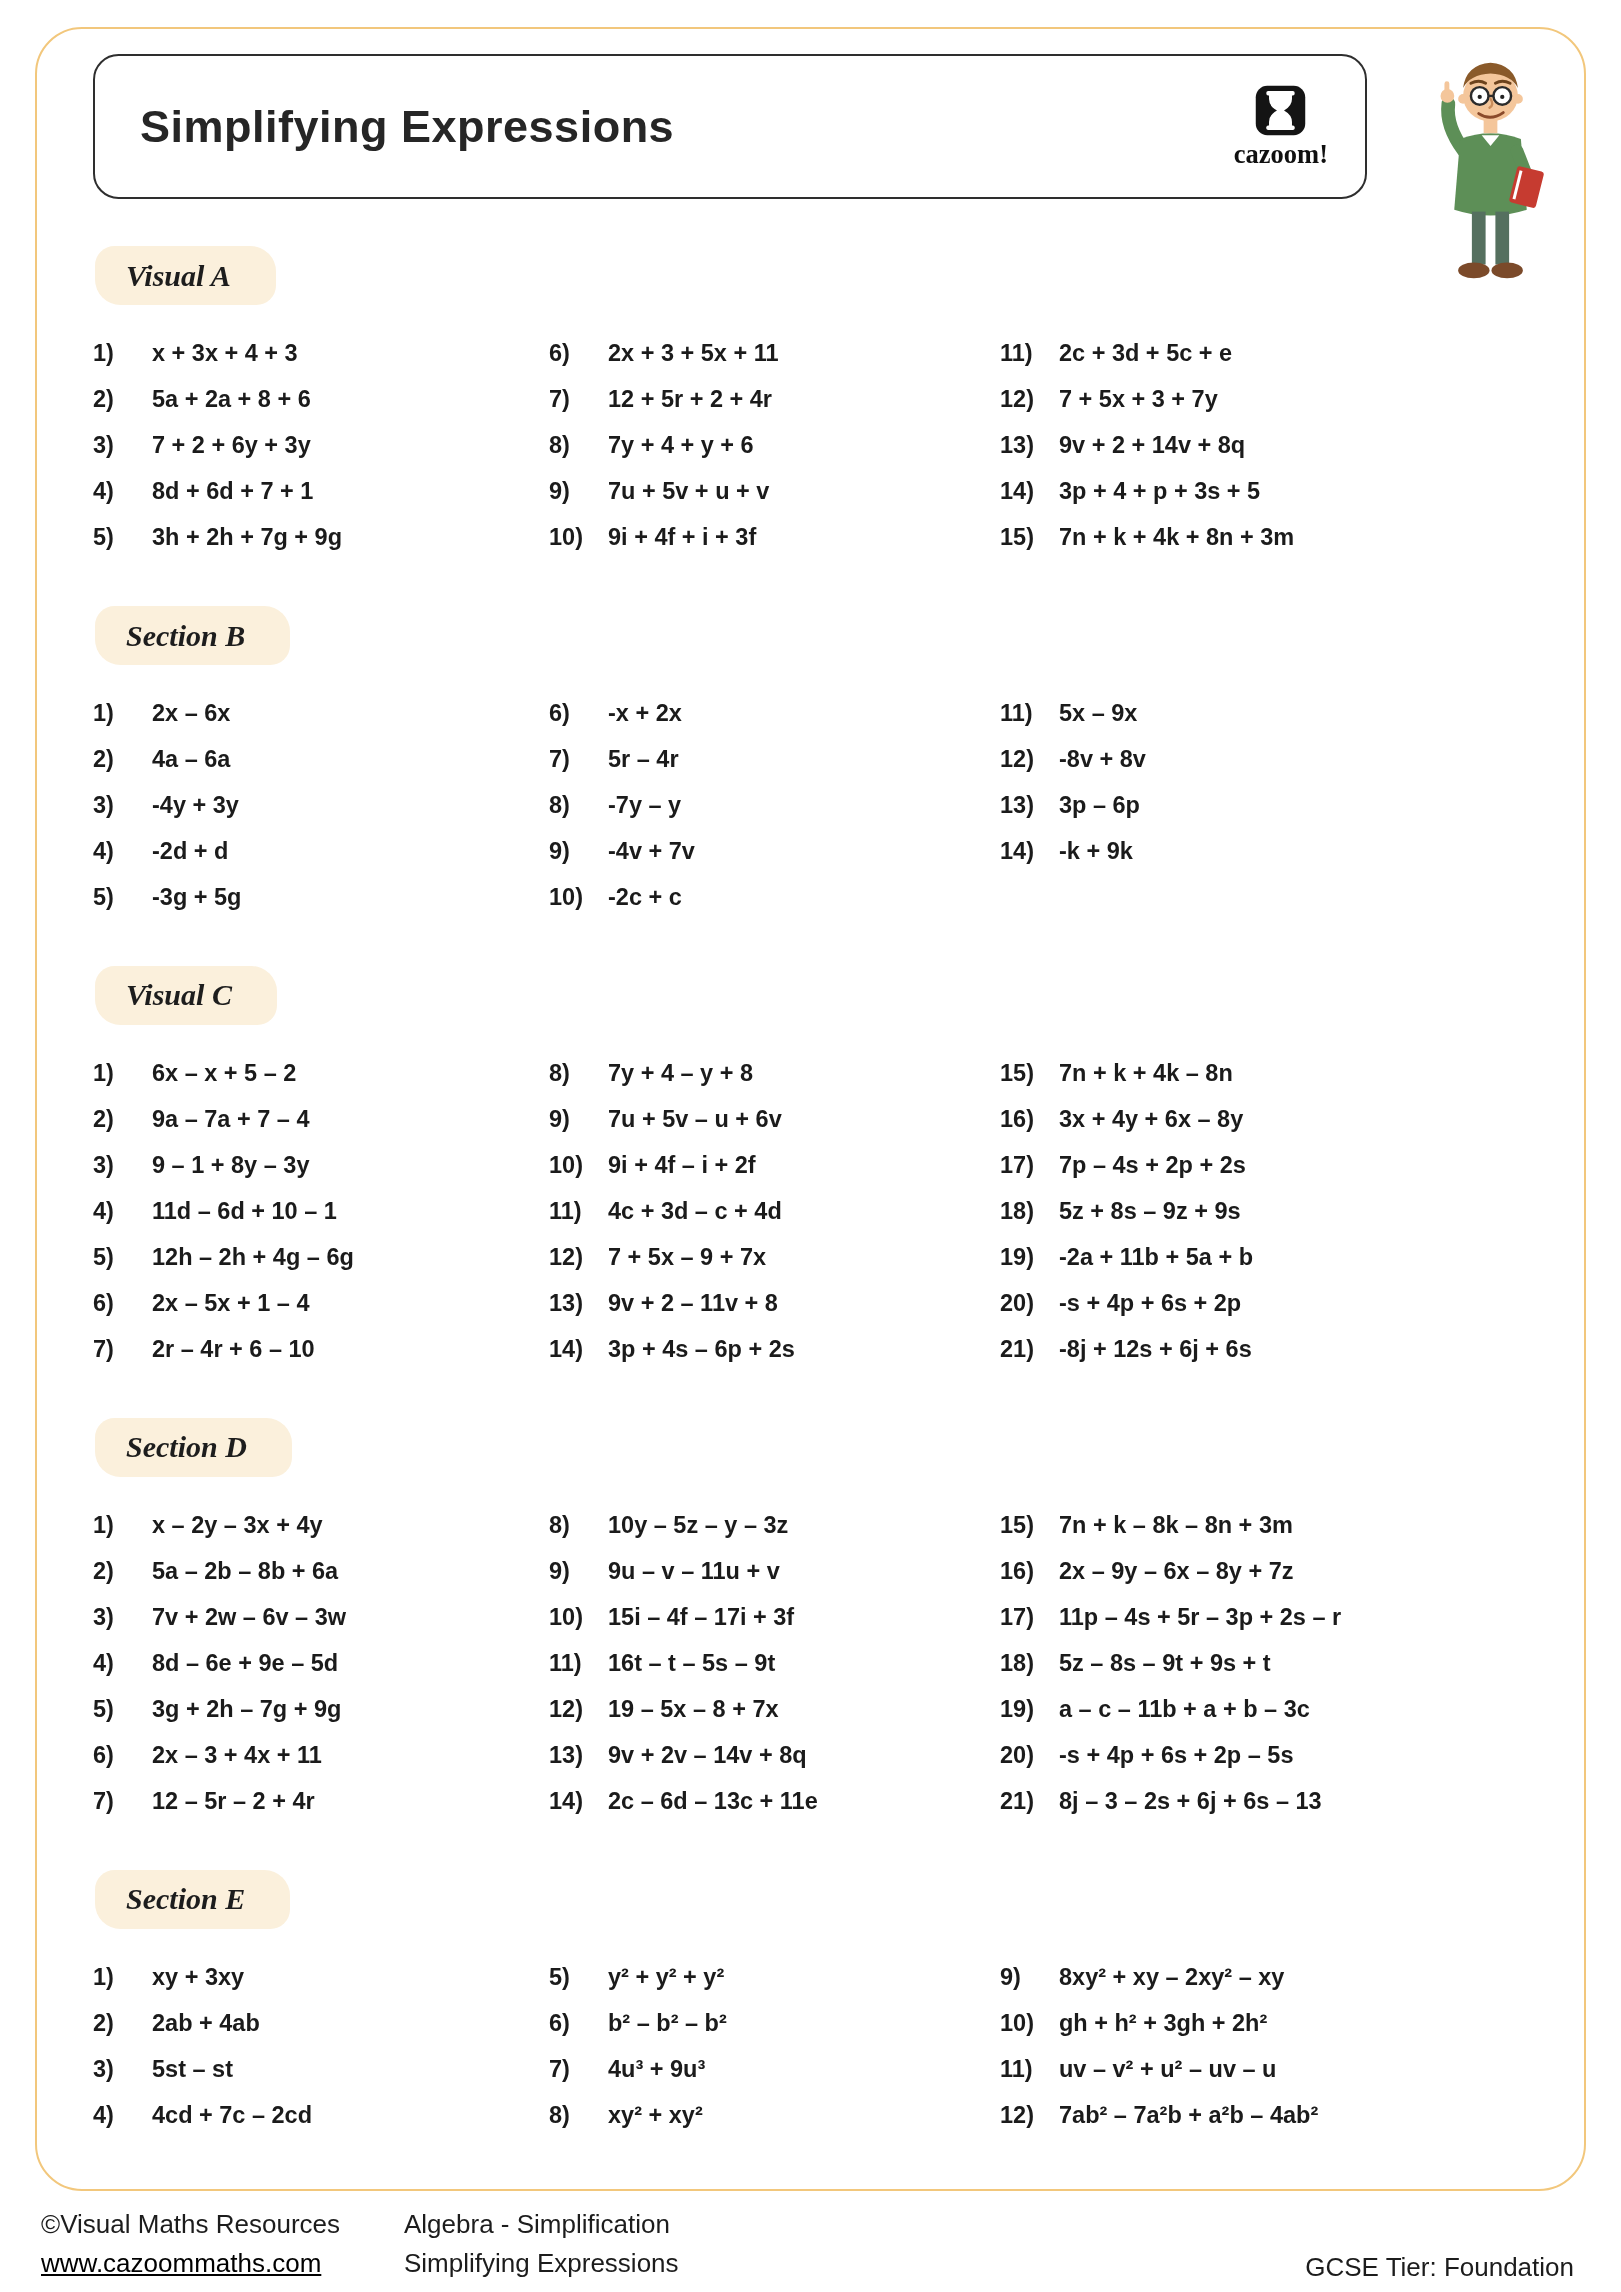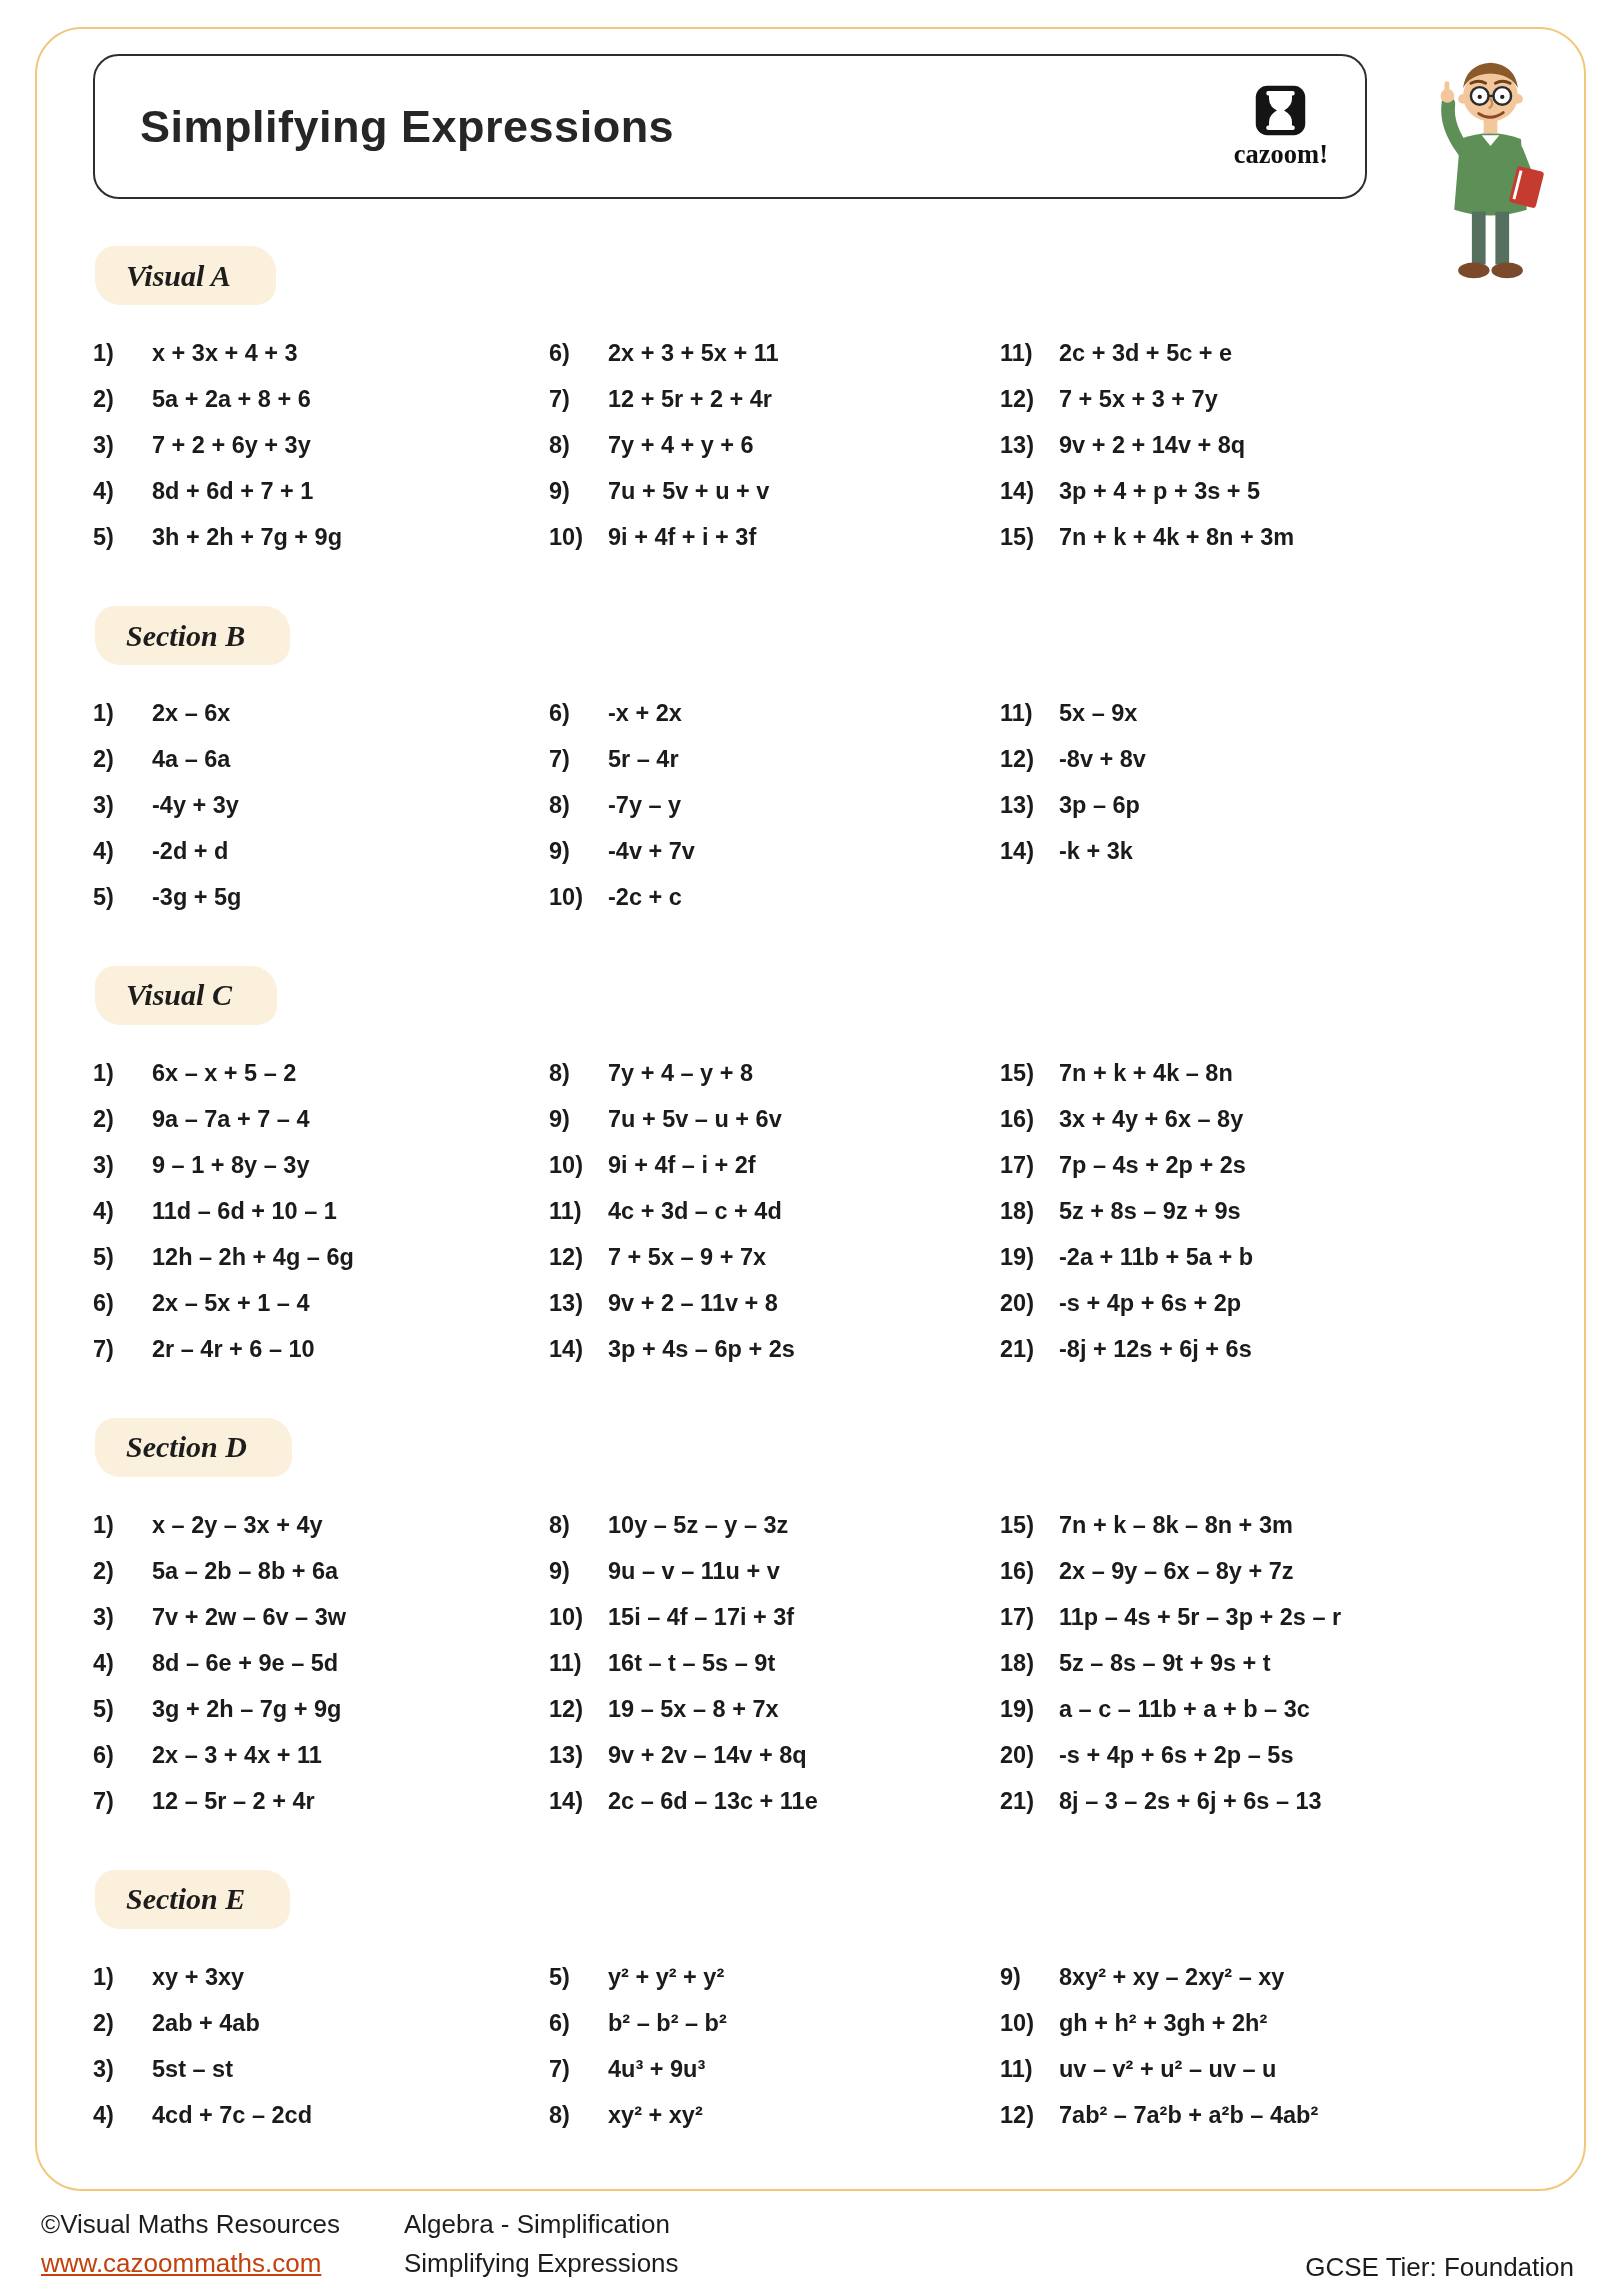--- a/index.html
+++ b/index.html
@@ -69,21 +69,21 @@
   .q-expr { white-space: nowrap; }
 
   
   .footer {
     position: absolute;
     left: 41px; right: 47px; bottom: 9.8px;
     display: flex; justify-content: space-between; align-items: flex-end;
     font-size: 26px; color: #1c1c1c;
   }
   .footer-left { line-height: 1.5; }
-  .footer-left a { color: #c2410c; text-decoration: underline; }
+  .footer-left a { color: #000000; text-decoration: underline; }
   .footer-center {
     position: absolute; left: 363px; width: 294px; bottom: 0;
     text-align: left; line-height: 1.5;
   }
   .footer-right { text-align: left; }
 </style>
 </head>
 <body>
 
 <div class="page">
@@ -271,21 +271,21 @@
               <div class="q-row">
                 <span class="q-num">12)</span>
                 <span class="q-expr">-8v + 8v</span>
               </div>
               <div class="q-row">
                 <span class="q-num">13)</span>
                 <span class="q-expr">3p – 6p</span>
               </div>
               <div class="q-row">
                 <span class="q-num">14)</span>
-                <span class="q-expr">-k + 3k</span>
+                <span class="q-expr">-k + 9k</span>
               </div>
             </div>
           </div></section>
         <section class="worksheet-section"><div class="section-header">Visual C</div><div class="section-grid">
             <div class="q-col">
               <div class="q-row">
                 <span class="q-num">1)</span>
                 <span class="q-expr">6x – x + 5 – 2</span>
               </div>
               <div class="q-row">

